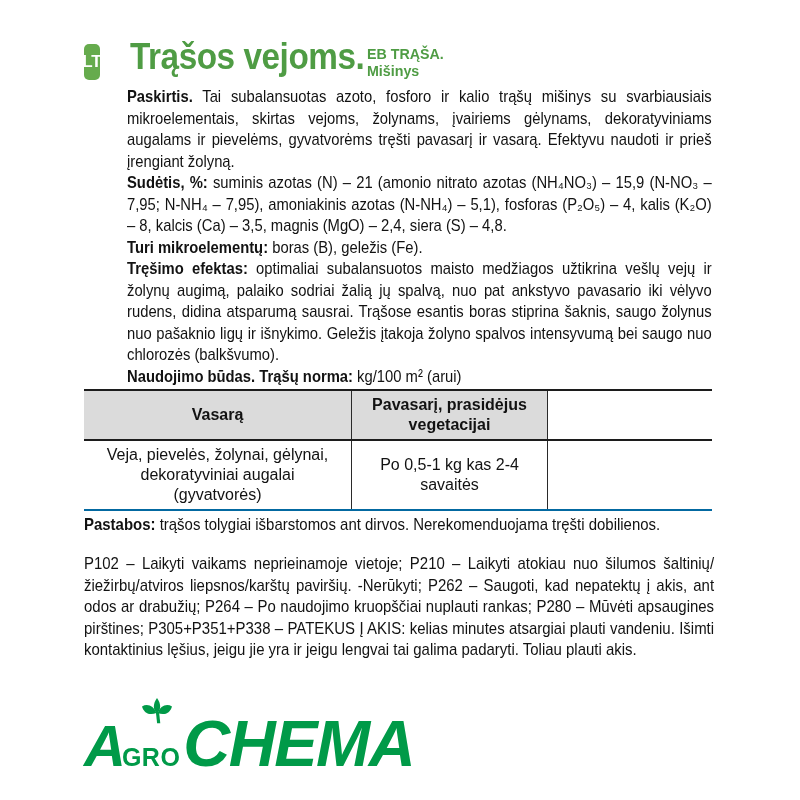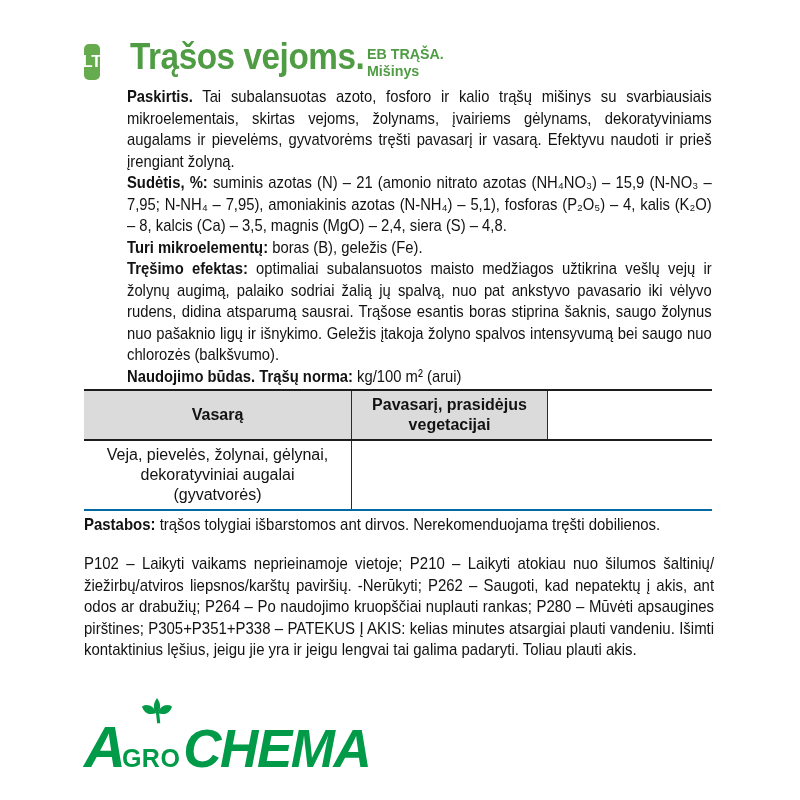--- a/index.html
+++ b/index.html
@@ -111,21 +111,21 @@
   }
   .logo-a {
     font-size: 58px; font-weight: 700; font-style: italic;
     line-height: 1; letter-spacing: -3px;
   }
   .logo-gro {
     font-size: 25px; font-weight: 700;
     line-height: 1; letter-spacing: 0.5px; margin-left: -1px; text-align: right;
   }
   .logo-chema {
-    font-size: 53px; font-weight: 700; font-style: italic;
+    font-size: 65px; font-weight: 700; font-style: italic;
     line-height: 1; letter-spacing: -1.5px; margin-left: 3px;
   }
   .logo-leaf {
     position: absolute; left: 54px; top: 0;
     width: 38px; height: 30px;
   }
 </style>
 </head>
 <body>
 
@@ -148,20 +148,21 @@
     <p><b>Naudojimo būdas. Trąšų norma:</b><span> kg/100 m² (arui)</span></p>
   </div>
 
   <div class="dose-table">
     <div class="trow thead">
       <div class="cell">Vasarą</div>
       <div class="cell">Pavasarį, prasidėjus vegetacijai</div>
     </div>
     <div class="trow tbodyrow">
       <div class="cell">Veja, pievelės, žolynai, gėlynai, dekoratyviniai augalai (gyvatvorės)</div>
+      <div class="cell">Po 0,5-1 kg kas 2-4 savaitės</div>
     </div>
   </div>
 
   <div class="notes-block"><b>Pastabos:</b><span> trąšos tolygiai išbarstomos ant dirvos. Nerekomenduojama tręšti dobilienos.</span></div>
 
   <div class="safety-block"><span>P102 – Laikyti vaikams neprieinamoje vietoje; P210 – Laikyti atokiau nuo šilumos šaltinių/žiežirbų/atviros liepsnos/karštų paviršių. -Nerūkyti; P262 – Saugoti, kad nepatektų į akis, ant odos ar drabužių; P264 – Po naudojimo kruopščiai nuplauti rankas; P280 – Mūvėti apsaugines pirštines; P305+P351+P338 – PATEKUS Į AKIS: kelias minutes atsargiai plauti vandeniu. Išimti kontaktinius lęšius, jeigu jie yra ir jeigu lengvai tai galima padaryti. Toliau plauti akis.</span></div>
 
   <div class="brand-logo">
     <svg class="logo-leaf" viewBox="0 0 40 32" fill="currentColor" xmlns="http://www.w3.org/2000/svg">
       <path d="M20 0 C15.5 6 15.5 12.5 20 16.5 C24.5 12.5 24.5 6 20 0 Z"></path>

